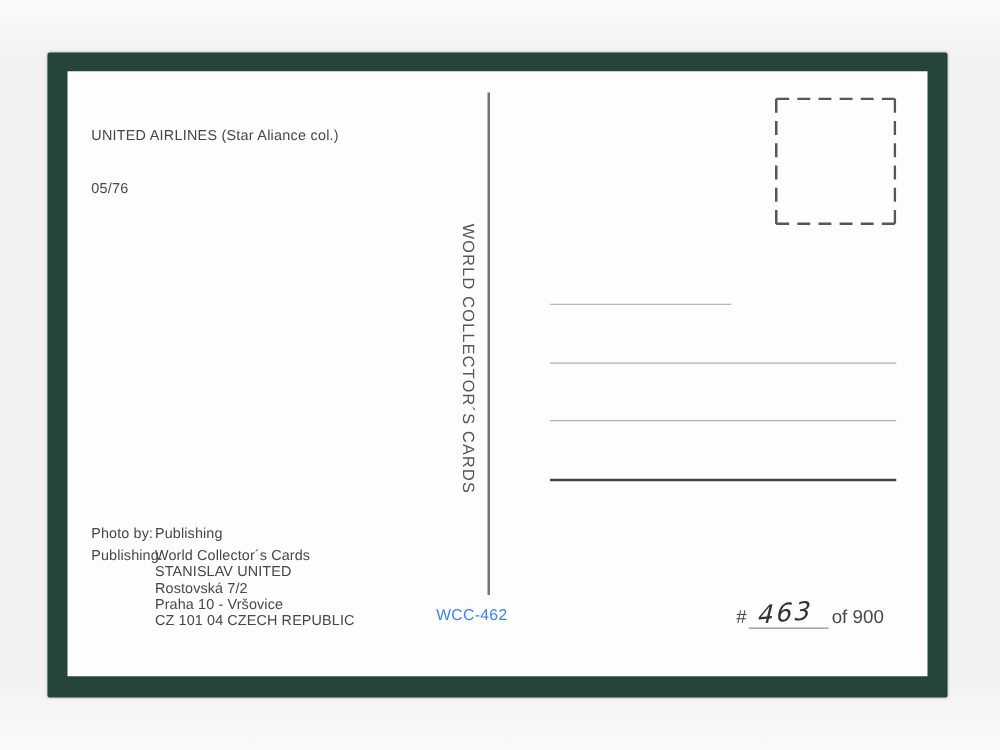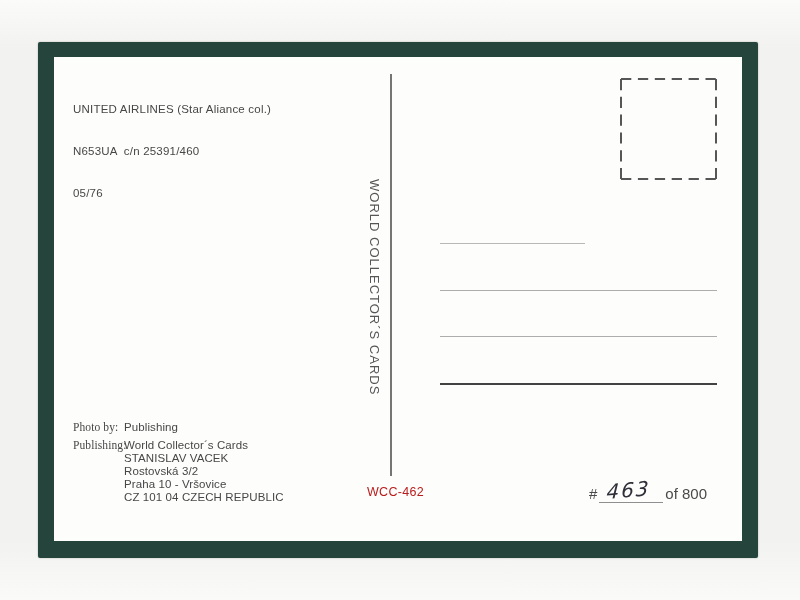--- a/index.html
+++ b/index.html
@@ -89,30 +89,30 @@
   .credits {
     position: absolute;
     left: 19px;
     top: 364px;
     font-size: 11.5px;
     line-height: 13px;
     letter-spacing: 0.1px;
   }
   .credit-row { display: flex; }
   .credit-row.first { margin-bottom: 5px; }
-  .credit-label { width: 51px; flex: 0 0 51px; font-family: Liberation Serif, serif; }
+  .credit-label { width: 51px; flex: 0 0 51px; }
   .credit-lines div { line-height: 13px; }
   
   .catalog {
     position: absolute;
-    left: 313px;
+    left: 295px;
     top: 428px;
     font-size: 12.5px;
     letter-spacing: 0.3px;
-    color: #b91c1c;
+    color: #3b82f6;
   }
   
   .numbering {
     position: absolute;
     left: 535px;
     top: 416px;
     display: flex;
     align-items: flex-end;
     font-size: 15px;
     color: #4a4a4a;
@@ -142,21 +142,20 @@
 </style>
 </head>
 <body>
 
 <div class="page">
   <div class="card-frame">
     <div class="card">
 
       <div class="caption">
         <div>UNITED AIRLINES (Star Aliance col.)</div>
-        <div>N653UA  c/n 25391/460</div>
         <div>05/76</div>
       </div>
 
       <svg class="stamp-box" width="97" height="102" viewBox="0 0 97 102">
         <line x1="1" y1="1" x2="96" y2="1" stroke="#565656" stroke-width="2" stroke-dasharray="10.3 6.6"></line>
         <line x1="1" y1="101" x2="96" y2="101" stroke="#565656" stroke-width="2" stroke-dasharray="10.3 6.6"></line>
         <line x1="1" y1="1" x2="1" y2="101" stroke="#565656" stroke-width="2" stroke-dasharray="11.2 6.6"></line>
         <line x1="96" y1="1" x2="96" y2="101" stroke="#565656" stroke-width="2" stroke-dasharray="11.2 6.6"></line>
       </svg>
 
@@ -171,33 +170,33 @@
 
       <div class="credits">
         <div class="credit-row first">
           <span class="credit-label">Photo by:</span>
           <span class="credit-value">Publishing</span>
         </div>
         <div class="credit-row">
           <span class="credit-label">Publishing:</span>
           <span class="credit-lines">
             <div>World Collector´s Cards</div>
-            <div>STANISLAV VACEK</div>
-            <div>Rostovská 3/2</div>
+            <div>STANISLAV UNITED</div>
+            <div>Rostovská 7/2</div>
             <div>Praha 10 - Vršovice</div>
             <div>CZ 101 04 CZECH REPUBLIC</div>
           </span>
         </div>
       </div>
 
       <div class="catalog">WCC-462</div>
 
       <div class="numbering">
         <span class="hash">#</span>
         <span class="hand-line">
           <span class="handwritten">463</span>
         </span>
-        <span class="total">of 800</span>
+        <span class="total">of 900</span>
       </div>
 
     </div>
   </div>
 </div>
 
 </body></html>

